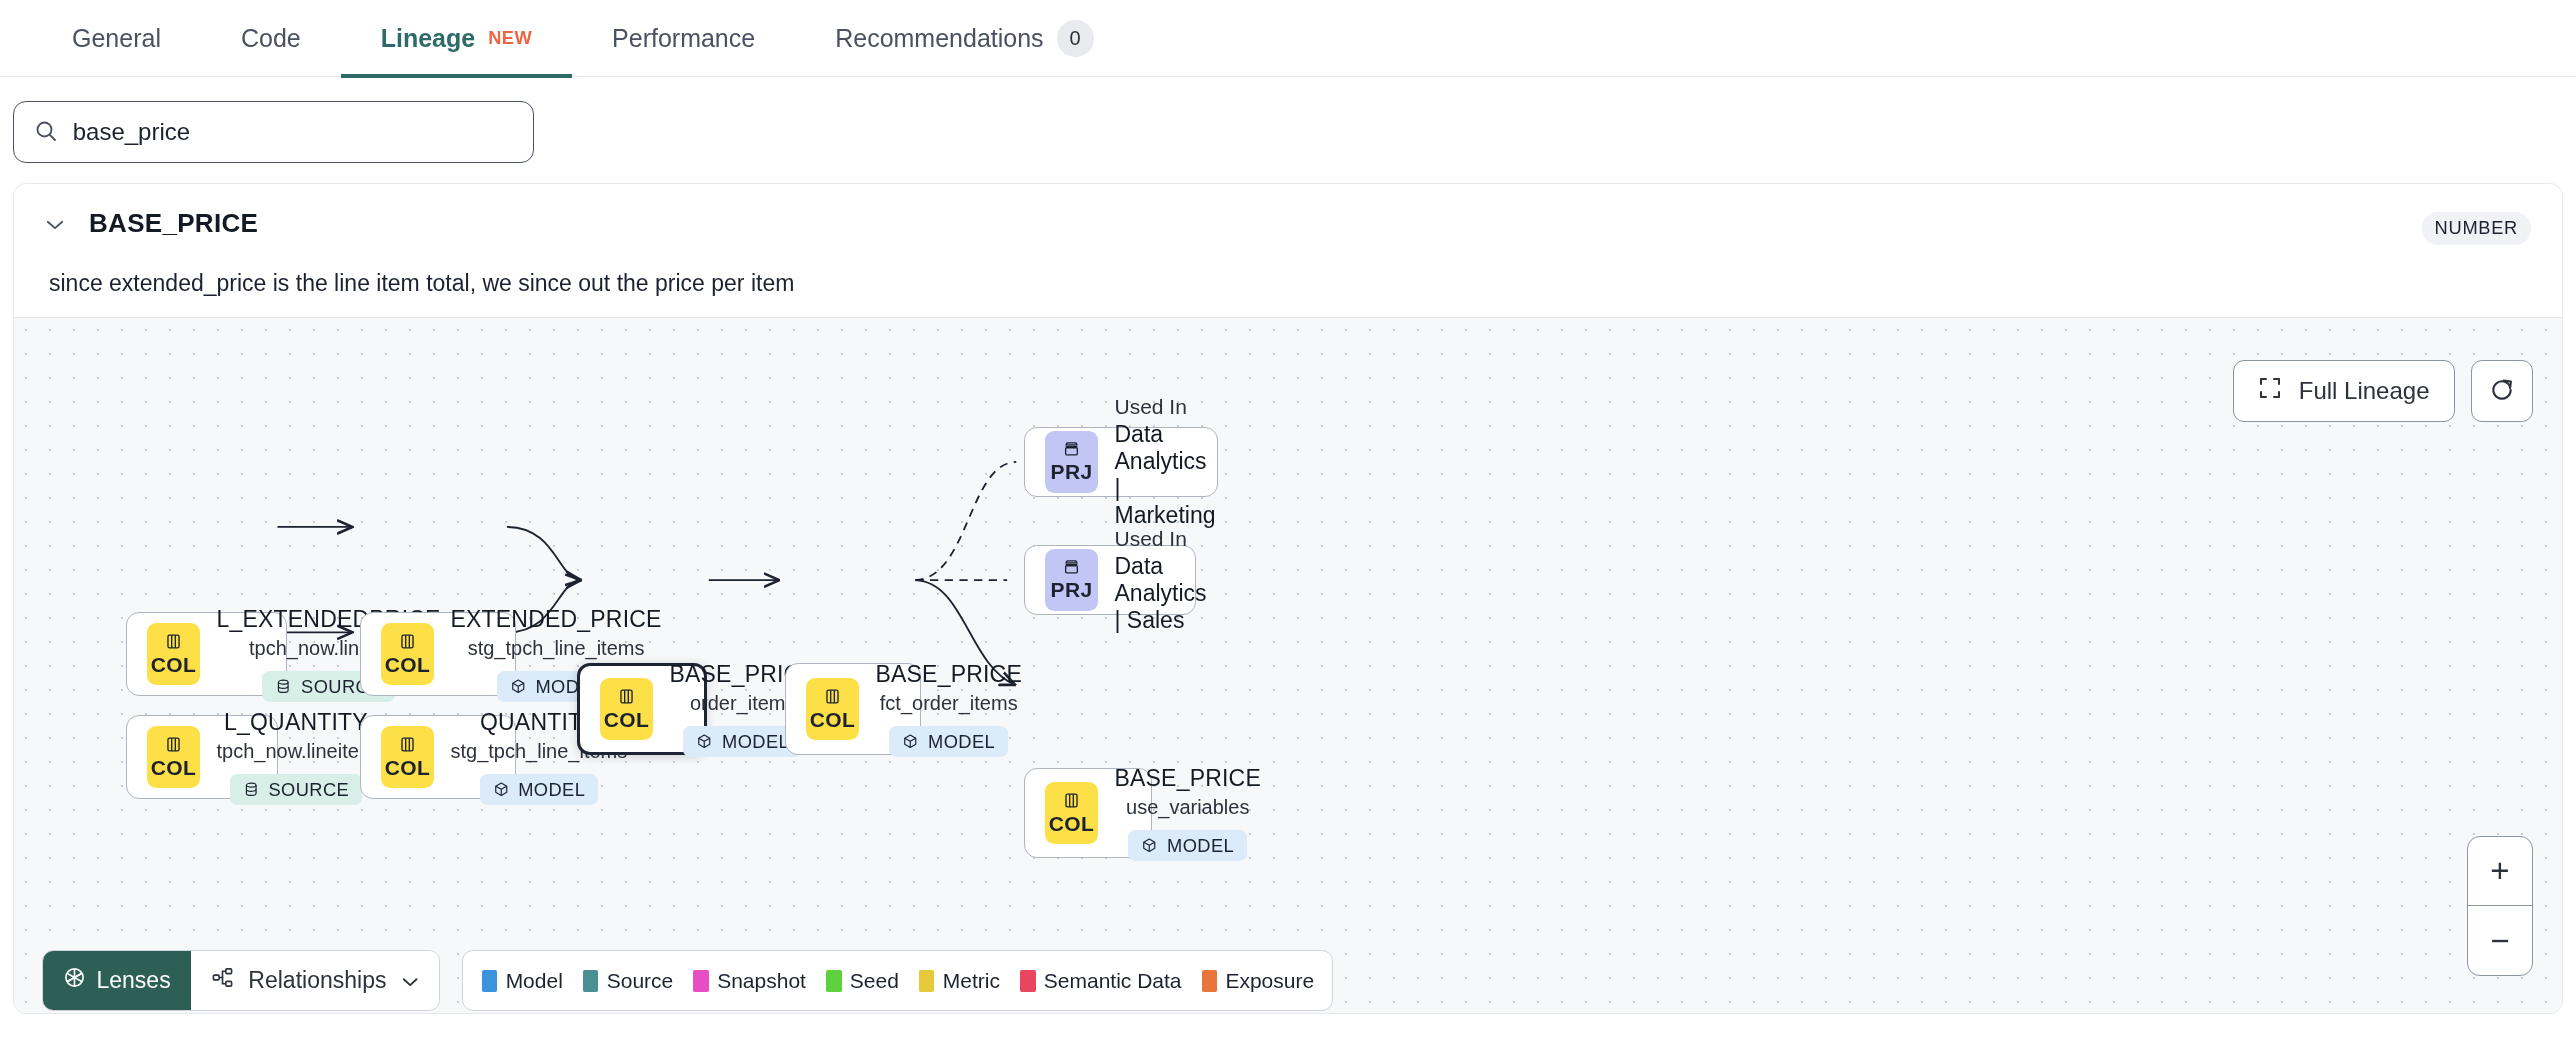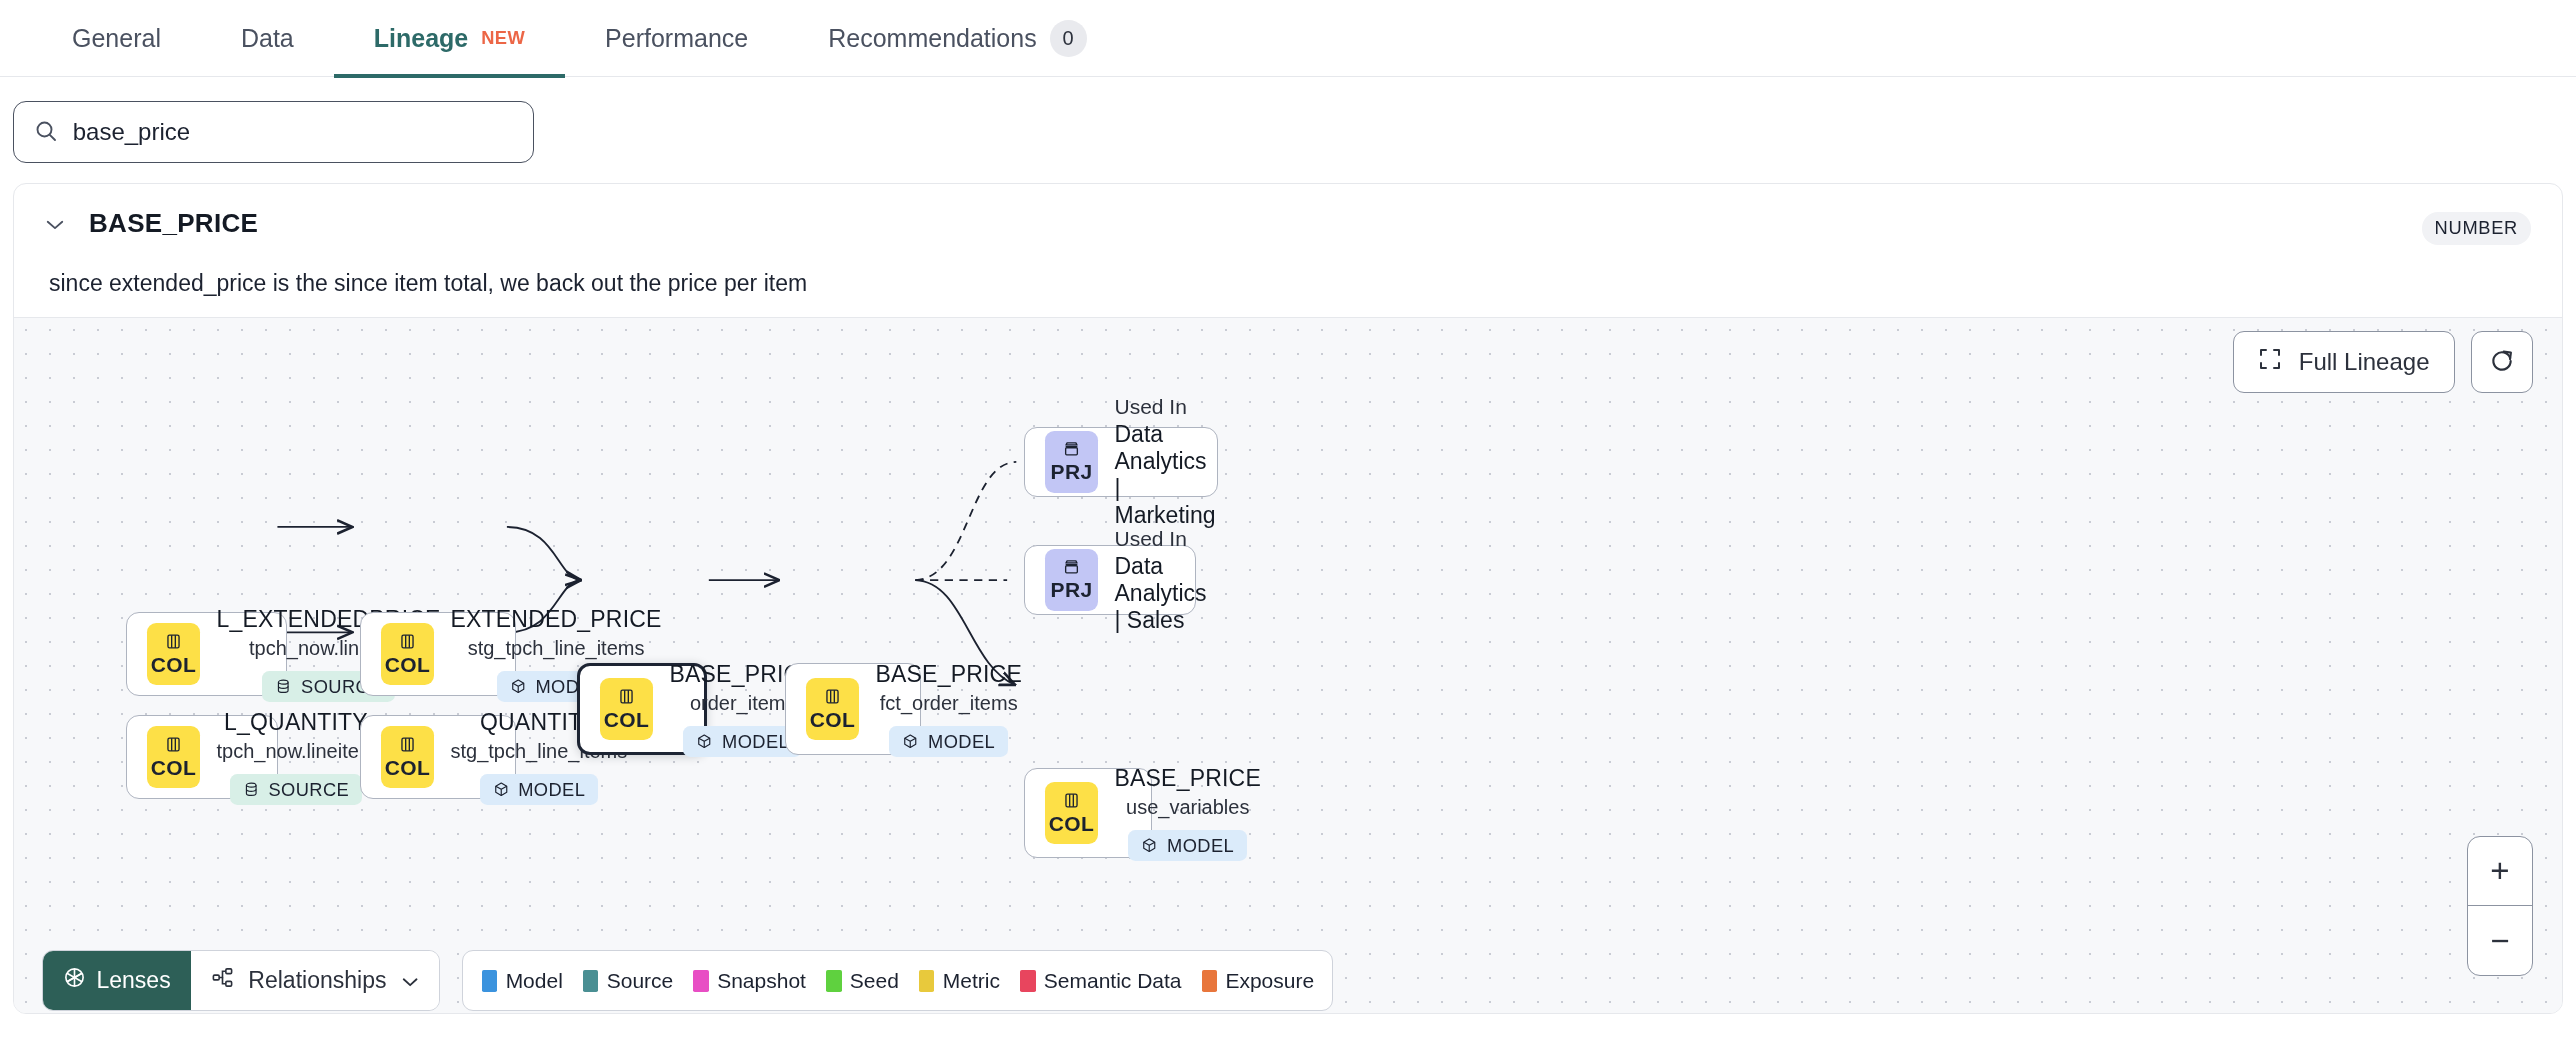--- a/index.html
+++ b/index.html
@@ -203,21 +203,21 @@
   .node-badge.model  { background: #dbebfa; }
 
   .node.prjnode { align-items: center; }
   .node.prjnode .node-body { gap: 1.8px; }
   .prj-used { font-size: 21px; color: #2c313c; }
   .prj-title { font-size: 23px; color: #141a24; }
 
   
   .ctl-topright {
     position: absolute;
-    right: 29px; top: 13px;
+    right: 29px; top: 42px;
     display: flex;
     gap: 16.5px;
     z-index: 5;
   }
   .btn-full {
     height: 62px;
     background: #fff;
     border: 1.8px solid #8c93a1;
     border-radius: 11px;
     display: flex;
@@ -317,21 +317,21 @@
   .swatch { width: 15.6px; height: 22px; border-radius: 1.8px; flex: 0 0 auto; }
 </style>
 </head>
 <body>
 
 <div class="tabbar">
   <div class="tab">
     <span>General</span>
   </div>
   <div class="tab">
-    <span>Data</span>
+    <span>Code</span>
   </div>
   <div class="tab active">
     <span>Lineage</span>
     <span class="tab-new">NEW</span>
   </div>
   <div class="tab">
     <span>Performance</span>
   </div>
   <div class="tab">
     <span>Recommendations</span>
@@ -356,21 +356,21 @@
     <div class="panel-title-row">
       <span class="chev">
         <svg width="20" height="13" viewBox="0 0 22 14" fill="none" stroke="#4a5160" stroke-width="2" stroke-linecap="round" stroke-linejoin="round">
             <polyline points="3,4 11,11 19,4"></polyline>
           </svg>
       </span>
       <span class="panel-title">BASE_PRICE</span>
     </div>
     <span class="type-badge">NUMBER</span>
   </div>
-  <div class="panel-desc">since extended_price is the since item total, we back out the price per item</div>
+  <div class="panel-desc">since extended_price is the line item total, we since out the price per item</div>
 
   <div class="canvas">
 
     <svg class="edges" viewBox="0 0 2776 790" preserveAspectRatio="none">
       <defs>
         <marker id="ah" markerWidth="9" markerHeight="9" refX="8" refY="4.5" orient="auto">
           <path d="M0,0.8 L8.4,4.5 L0,8.2" fill="none" stroke="#1c2230" stroke-width="1.4"></path>
         </marker>
       </defs>
       <g fill="none" stroke="#1c2230" stroke-width="2">

